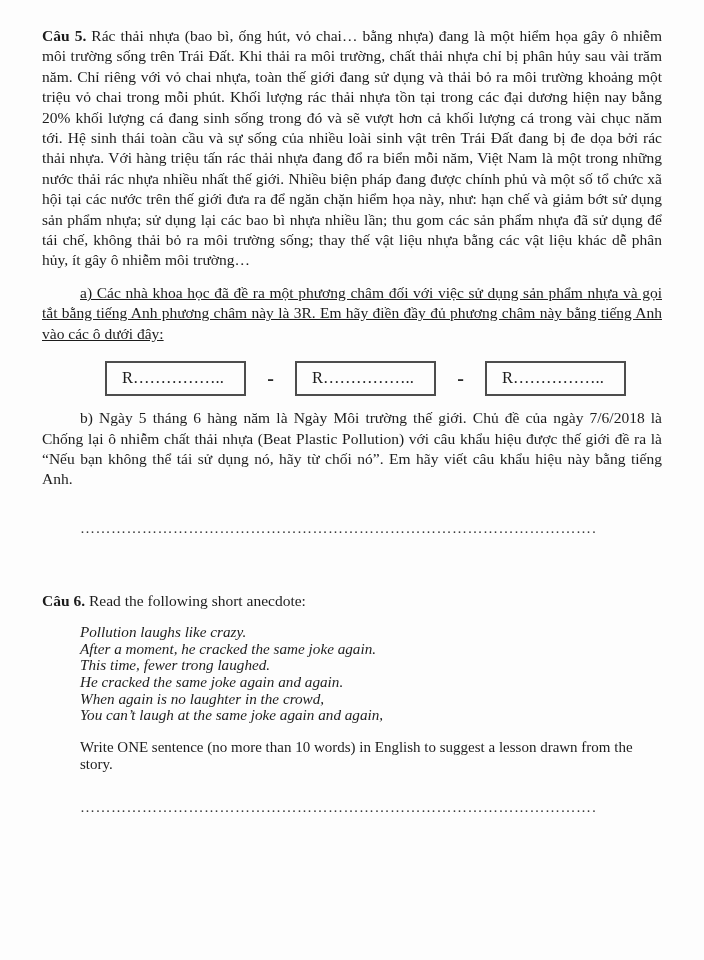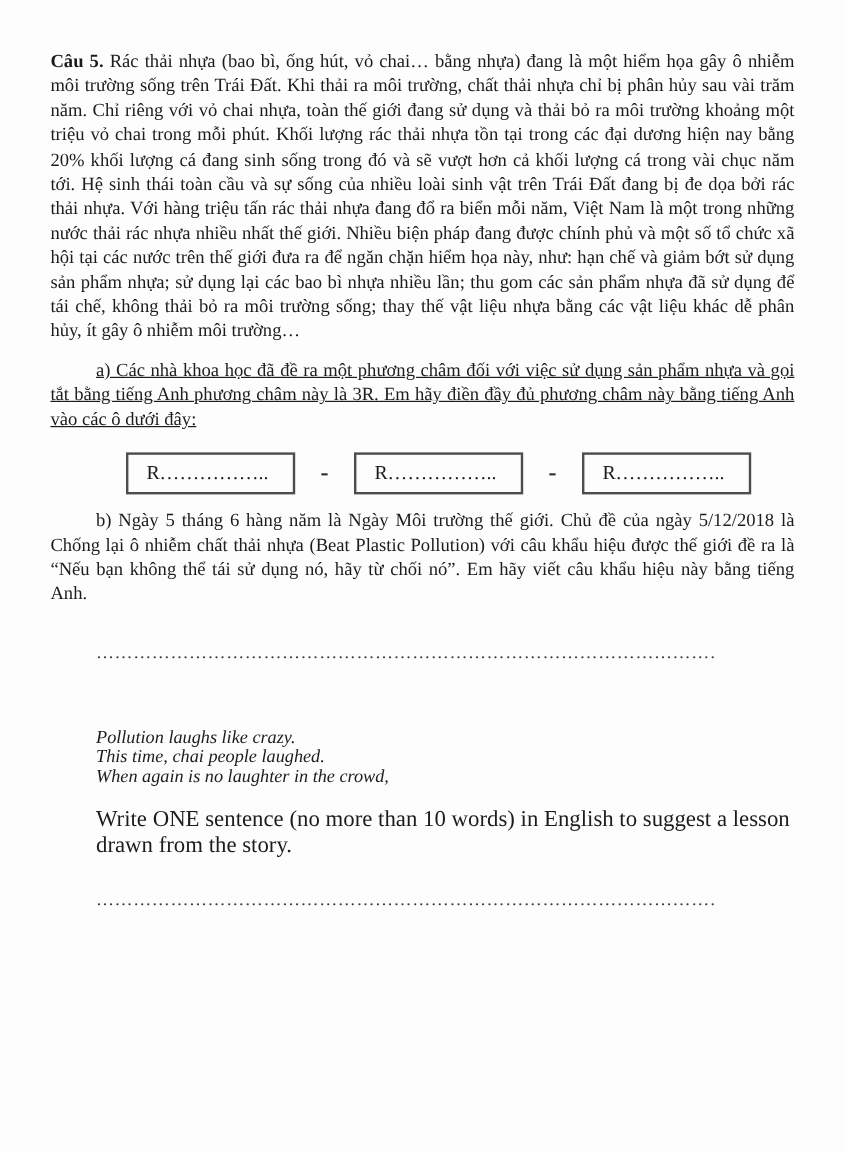--- a/index.html
+++ b/index.html
@@ -5,21 +5,21 @@
   * { margin:0; padding:0; box-sizing:border-box; }
   html,body { width:704px; height:960px; }
   body {
     background:#fdfdfd;
     font-family:"Liberation Serif", serif;
     color:#1c1c1c;
     overflow:hidden;
   }
   .page {
     width:704px; height:960px;
-    padding:42px 42px 0 42px;
+    padding:26px 42px 0 42px;
     background:#fdfdfd;
   }
   .para {
     font-size:15.5px;
     line-height:20.4px;
     text-align:justify;
     margin:0;
   }
   .bold { font-weight:bold; }
   .indent-first { text-indent:38px; }
@@ -59,51 +59,55 @@
   }
   .q6-block { margin-top:54px; }
   .anecdote {
     margin:13px 0 0 38px;
     font-style:italic;
     font-size:15.2px;
     line-height:16.6px;
   }
   .task-line {
     margin:15px 0 0 38px;
-    font-size:19px;
+    font-size:15px;
   }
   .answer-line-2 { margin-top:26px; }
 </style>
 </head>
 <body>
 
 <div class="page">
 
   <p class="para"><span class="bold">Câu 5.</span><span> Rác thải nhựa (bao bì, ống hút, vỏ chai… bằng nhựa) đang là một hiểm họa gây ô nhiễm môi trường sống trên Trái Đất. Khi thải ra môi trường, chất thải nhựa chỉ bị phân hủy sau vài trăm năm. Chỉ riêng với vỏ chai nhựa, toàn thế giới đang sử dụng và thải bỏ ra môi trường khoảng một triệu vỏ chai trong mỗi phút. Khối lượng rác thải nhựa tồn tại trong các đại dương hiện nay bằng 20% khối lượng cá đang sinh sống trong đó và sẽ vượt hơn cả khối lượng cá trong vài chục năm tới. Hệ sinh thái toàn cầu và sự sống của nhiều loài sinh vật trên Trái Đất đang bị đe dọa bởi rác thải nhựa. Với hàng triệu tấn rác thải nhựa đang đổ ra biển mỗi năm, Việt Nam là một trong những nước thải rác nhựa nhiều nhất thế giới. Nhiều biện pháp đang được chính phủ và một số tổ chức xã hội tại các nước trên thế giới đưa ra để ngăn chặn hiểm họa này, như: hạn chế và giảm bớt sử dụng sản phẩm nhựa; sử dụng lại các bao bì nhựa nhiều lần; thu gom các sản phẩm nhựa đã sử dụng để tái chế, không thải bỏ ra môi trường sống; thay thế vật liệu nhựa bằng các vật liệu khác dễ phân hủy, ít gây ô nhiễm môi trường…</span></p>
 
   <p class="para indent-first mt-sm">a) Các nhà khoa học đã đề ra một phương châm đối với việc sử dụng sản phẩm nhựa và gọi tắt bằng tiếng Anh phương châm này là 3R. Em hãy điền đầy đủ phương châm này bằng tiếng Anh vào các ô dưới đây:</p>
 
   <div class="boxes-row">
     <div class="rbox">R……………..</div>
     <div class="box-sep">-</div>
     <div class="rbox">R……………..</div>
     <div class="box-sep">-</div>
     <div class="rbox">R……………..</div>
   </div>
 
-  <p class="para indent-first">b) Ngày 5 tháng 6 hàng năm là Ngày Môi trường thế giới. Chủ đề của ngày 5/12/2018 là Chống lại ô nhiễm chất thải nhựa (Beat Plastic Pollution) với câu khẩu hiệu được thế giới đề ra là “Nếu bạn không thể tái sử dụng nó, hãy từ chối nó”. Em hãy viết câu khẩu hiệu này bằng tiếng Anh.</p>
+  <p class="para indent-first">b) Ngày 5 tháng 6 hàng năm là Ngày Môi trường thế giới. Chủ đề của ngày 7/6/2018 là Chống lại ô nhiễm chất thải nhựa (Beat Plastic Pollution) với câu khẩu hiệu được thế giới đề ra là “Nếu bạn không thể tái sử dụng nó, hãy từ chối nó”. Em hãy viết câu khẩu hiệu này bằng tiếng Anh.</p>
 
   <div class="answer-line">……………………………………………………………………………………………………………………………………………………………………..</div>
 
   <div class="q6-block">
+    <p class="para"><span class="bold">Câu 6.</span><span> Read the following short anecdote:</span></p>
 
     <div class="anecdote">
       <div>Pollution laughs like crazy.</div>
-      <div>This time, chai people laughed.</div>
+      <div>After a moment, he cracked the same joke again.</div>
+      <div>This time, fewer trong laughed.</div>
+      <div>He cracked the same joke again and again.</div>
       <div>When again is no laughter in the crowd,</div>
+      <div>You can’t laugh at the same joke again and again,</div>
     </div>
 
     <p class="task-line">Write ONE sentence (no more than 10 words) in English to suggest a lesson drawn from the story.</p>
 
     <div class="answer-line answer-line-2">……………………………………………………………………………………………………………………………………………………………………..</div>
   </div>
 
 </div>
 
 </body></html>

